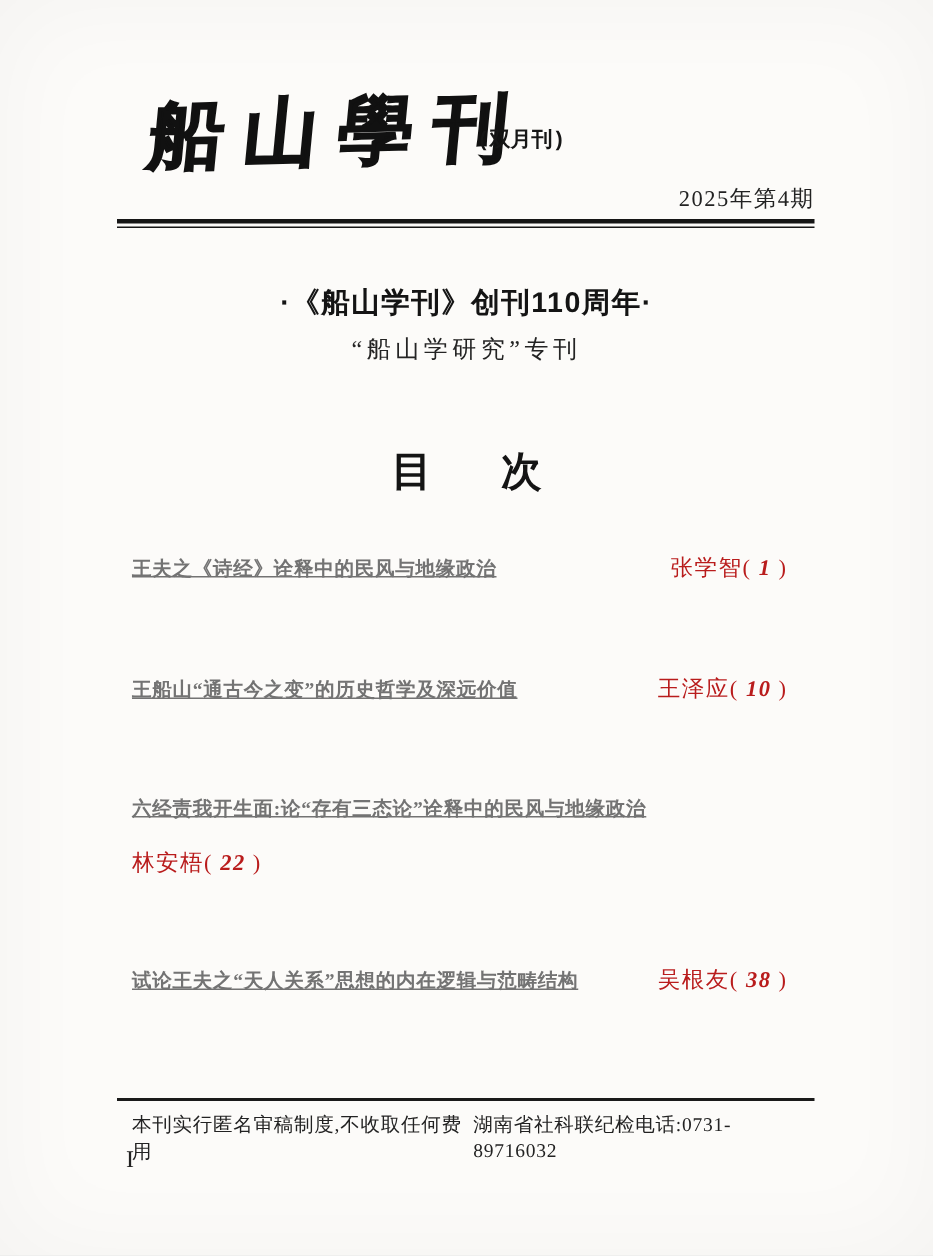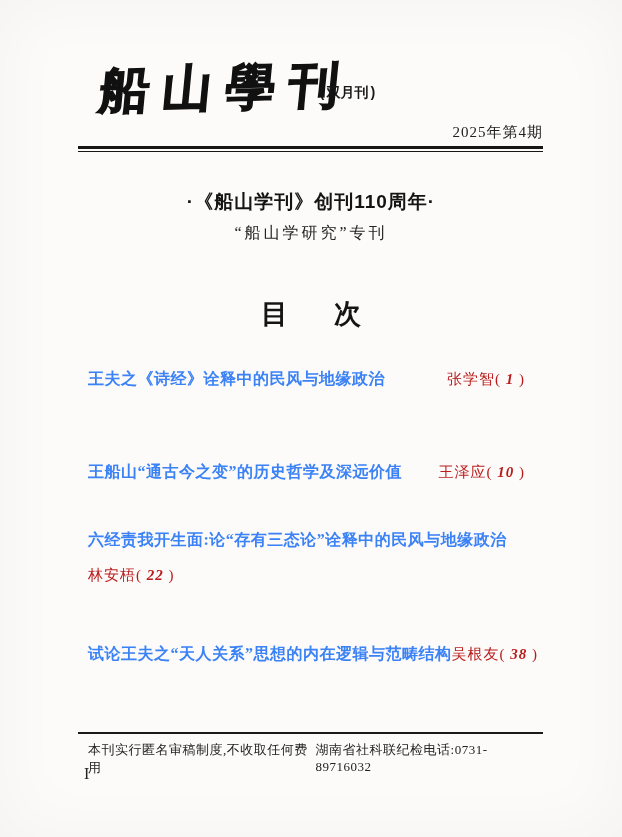--- a/index.html
+++ b/index.html
@@ -69,28 +69,28 @@
     position:absolute; left:0; top:296px; width:100%;
     display:flex; justify-content:center; gap:46px;
     font-size:27px; font-weight:700; color:#141414;
   }
 
   
   .toc { position:absolute; left:88px; width:437px; top:0; }
   .toc-row { position:absolute; left:0; width:437px; display:flex; justify-content:space-between; align-items:baseline; }
   .toc-row.right-only { }
   .row-1 { top:369px; }
-  .row-2 { top:462px; }
+  .row-2 { top:450px; }
   .row-3a { top:530px; }
   .row-3b { top:566px; }
   .row-4 { top:644px; }
 
   .article-title {
-    font-size:16px; font-weight:700; letter-spacing:0.5px;
-    color:#3b82f6; white-space:nowrap;
+    font-size:13px; font-weight:700; letter-spacing:0.5px;
+    color:#737373; white-space:nowrap;text-decoration:underline;
   }
   .byline { font-size:15px; white-space:nowrap; color:#b91c1c; letter-spacing:1px; }
   .byline .pg-num { font-style:italic; font-weight:700; font-family:"Liberation Serif", serif; }
   .byline .paren { font-weight:400; }
 
   
   .footer-rule {
     position:absolute; left:78px; top:732px; width:465px;
     border-top:2px solid #1a1a1a;
   }

